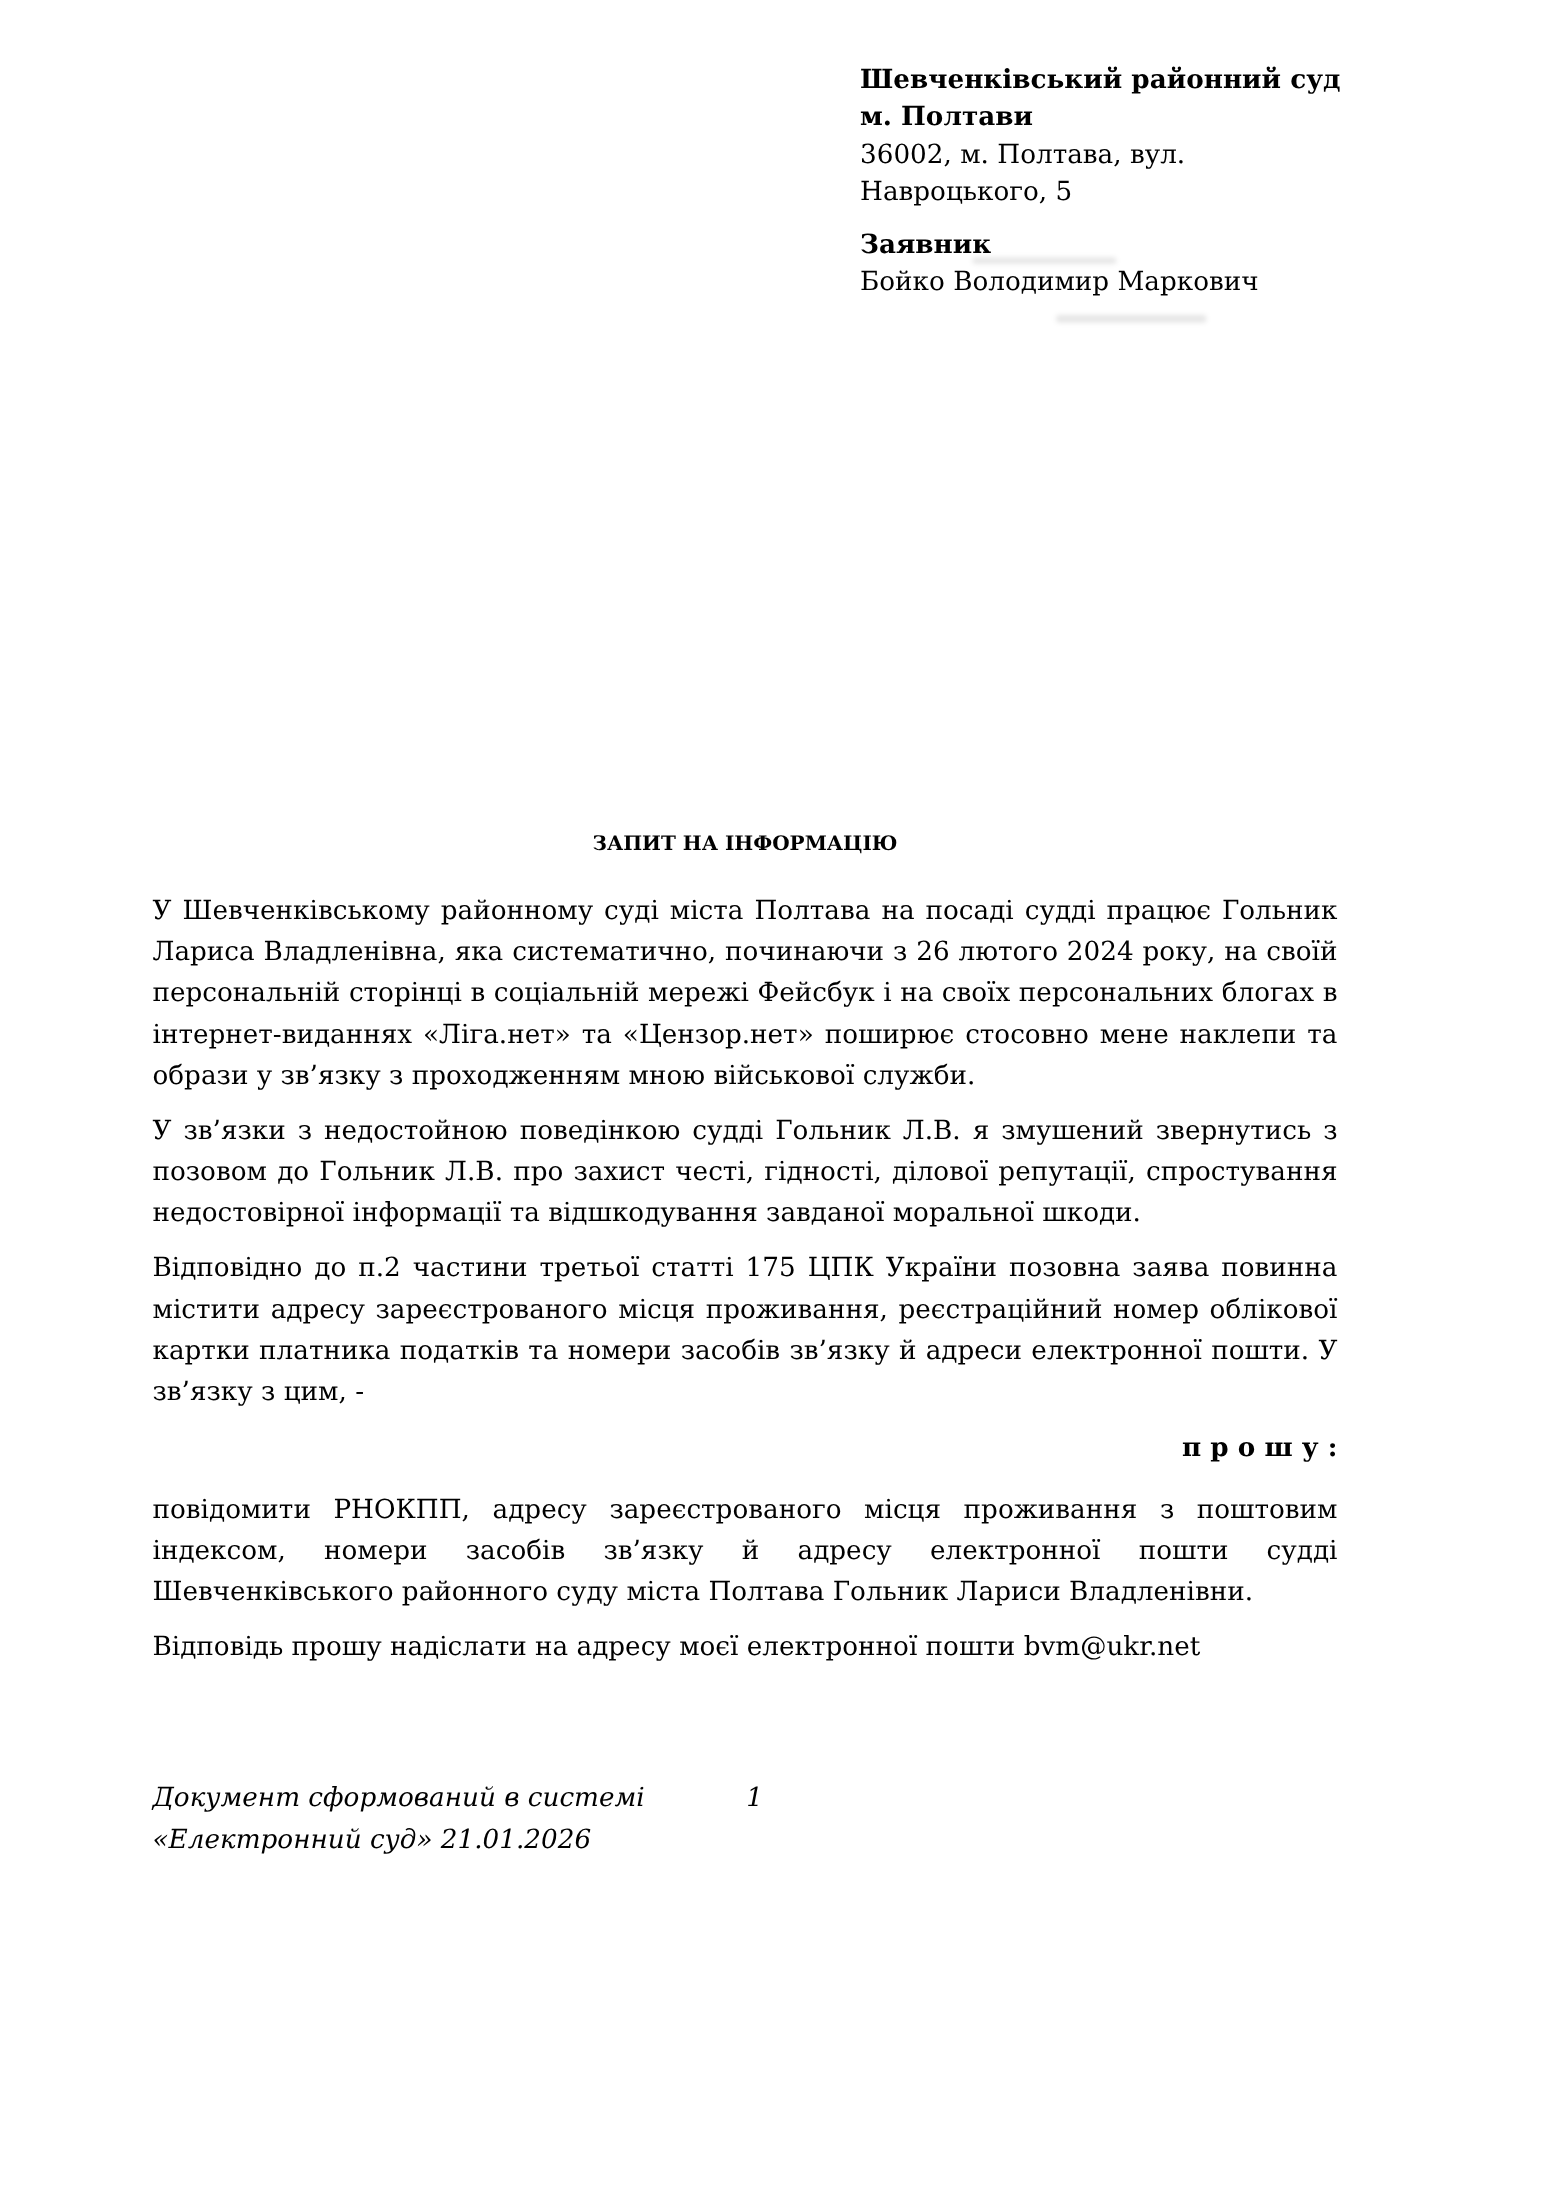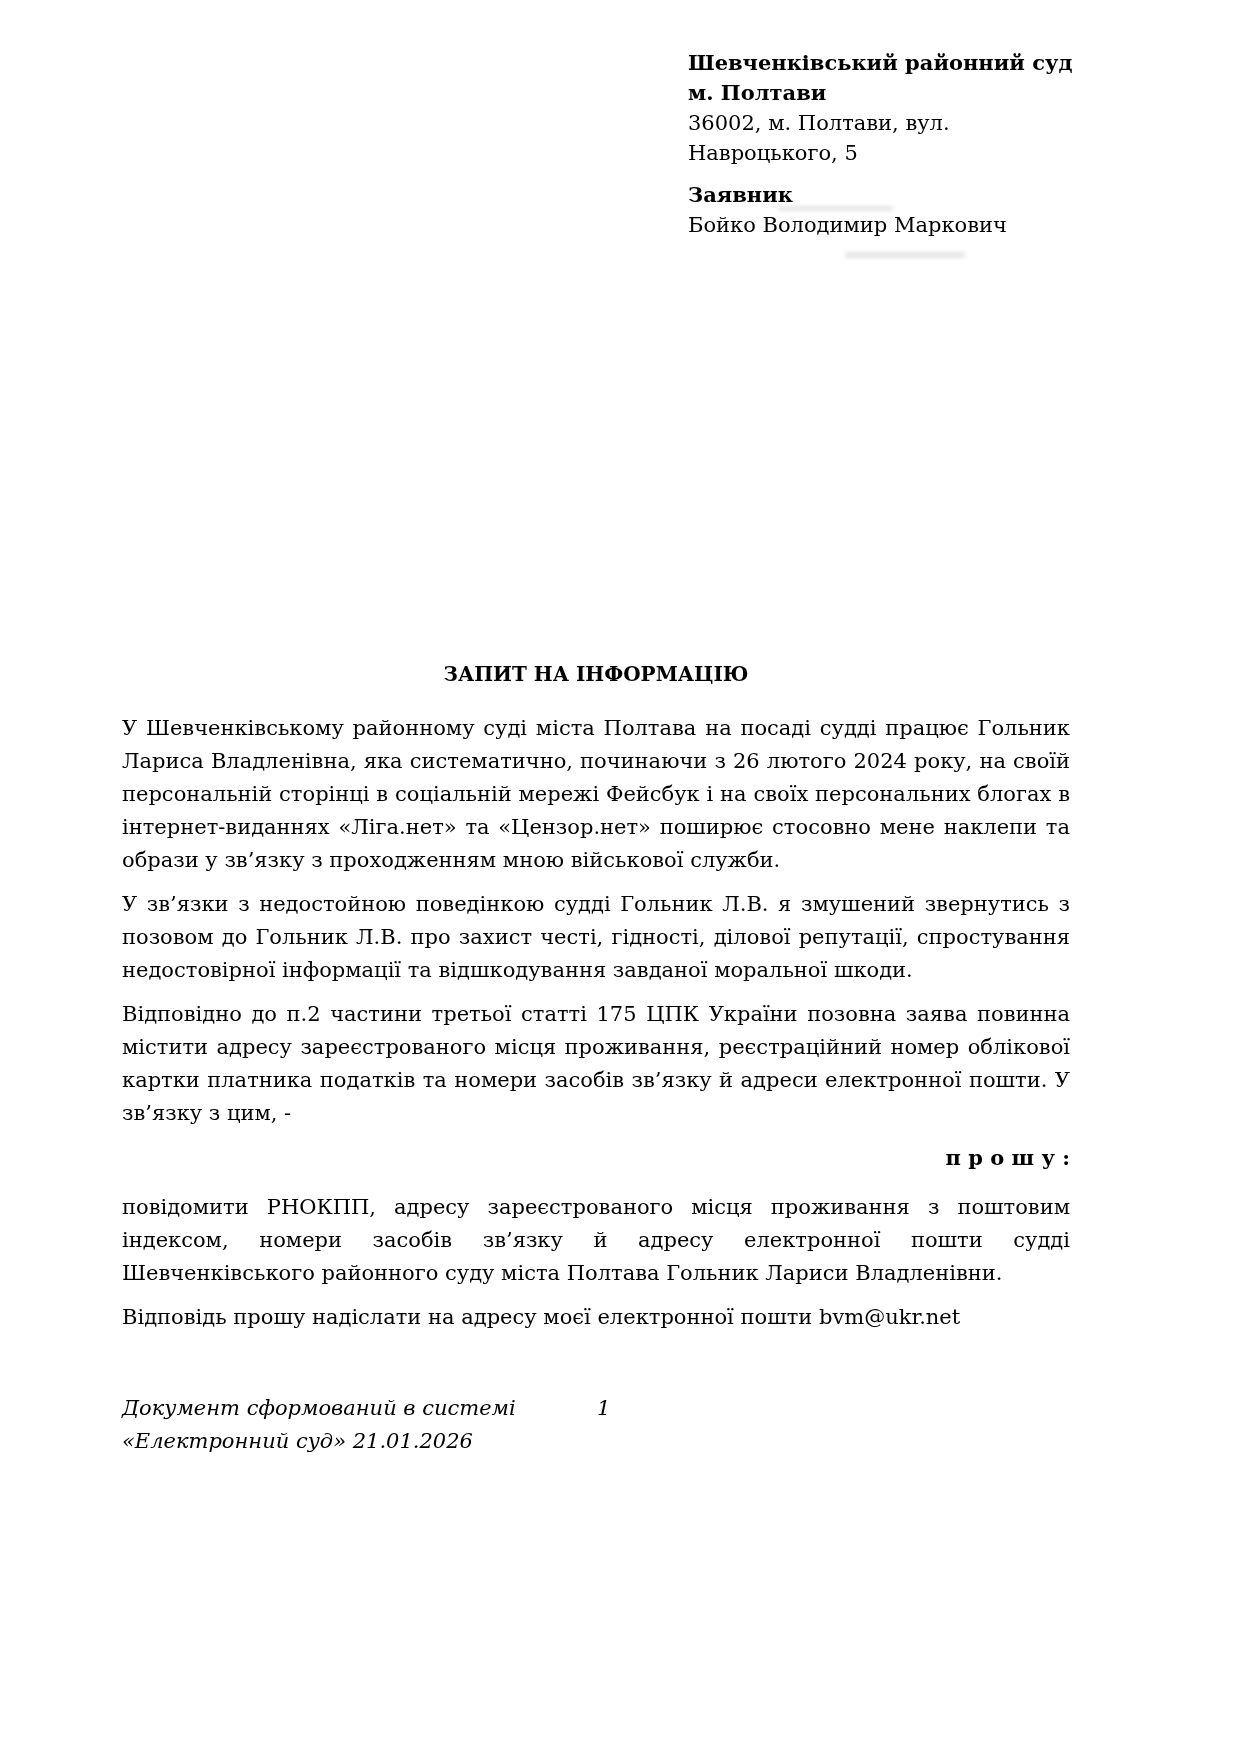--- a/index.html
+++ b/index.html
@@ -35,21 +35,21 @@
     filter: blur(2px);
     border-radius: 2px;
   }
   .artifact-1 { left: 90px;  top: 158px; width: 115px; height: 5px; }
   .artifact-2 { left: 157px; top: 204px; width: 120px; height: 6px; }
 
   
   .doc-title {
     margin: 418px 0 21px 0;
     text-align: center;
-    font-size: 20px;
+    font-size: 16px;
     font-weight: bold;
     line-height: 33px;
   }
 
   
   p.body {
     margin: 0 0 11px 0;
     font-size: 21px;
     line-height: 33px;
     text-align: justify;
@@ -67,39 +67,39 @@
   
   .signature {
     margin-top: 168px;
     text-align: right;
     font-size: 21px;
     line-height: 33px;
   }
 
   
   .footer {
-    margin-top: 58px;
+    margin-top: 88px;
     display: flex;
     align-items: flex-start;
     font-size: 21px;
     line-height: 33px;
     font-style: italic;
   }
   .footer-note { width: 400px; }
   .footer-page { margin-left: 75px; }
 </style>
 </head>
 <body>
 
 <div class="page">
 
   <div class="recipient">
     <div class="line bold">Шевченківський районний суд</div>
     <div class="line bold">м. Полтави</div>
-    <div class="line">36002, м. Полтави, вул.</div>
+    <div class="line">36002, м. Полтава, вул.</div>
     <div class="line">Навроцького, 5</div>
     <div class="line bold applicant-label">Заявник</div>
     <div class="line">Бойко Володимир Маркович</div>
     <div class="artifact artifact-1"></div>
     <div class="artifact artifact-2"></div>
   </div>
 
   <div class="doc-title">ЗАПИТ НА ІНФОРМАЦІЮ</div>
 
   <p class="body">У Шевченківському районному суді міста Полтава на посаді судді працює Гольник Лариса Владленівна, яка систематично, починаючи з 26 лютого 2024 року, на своїй персональній сторінці в соціальній мережі Фейсбук і на своїх персональних блогах в інтернет-виданнях «Ліга.нет» та «Цензор.нет» поширює стосовно мене наклепи та образи у зв’язку з проходженням мною військової служби.</p>

